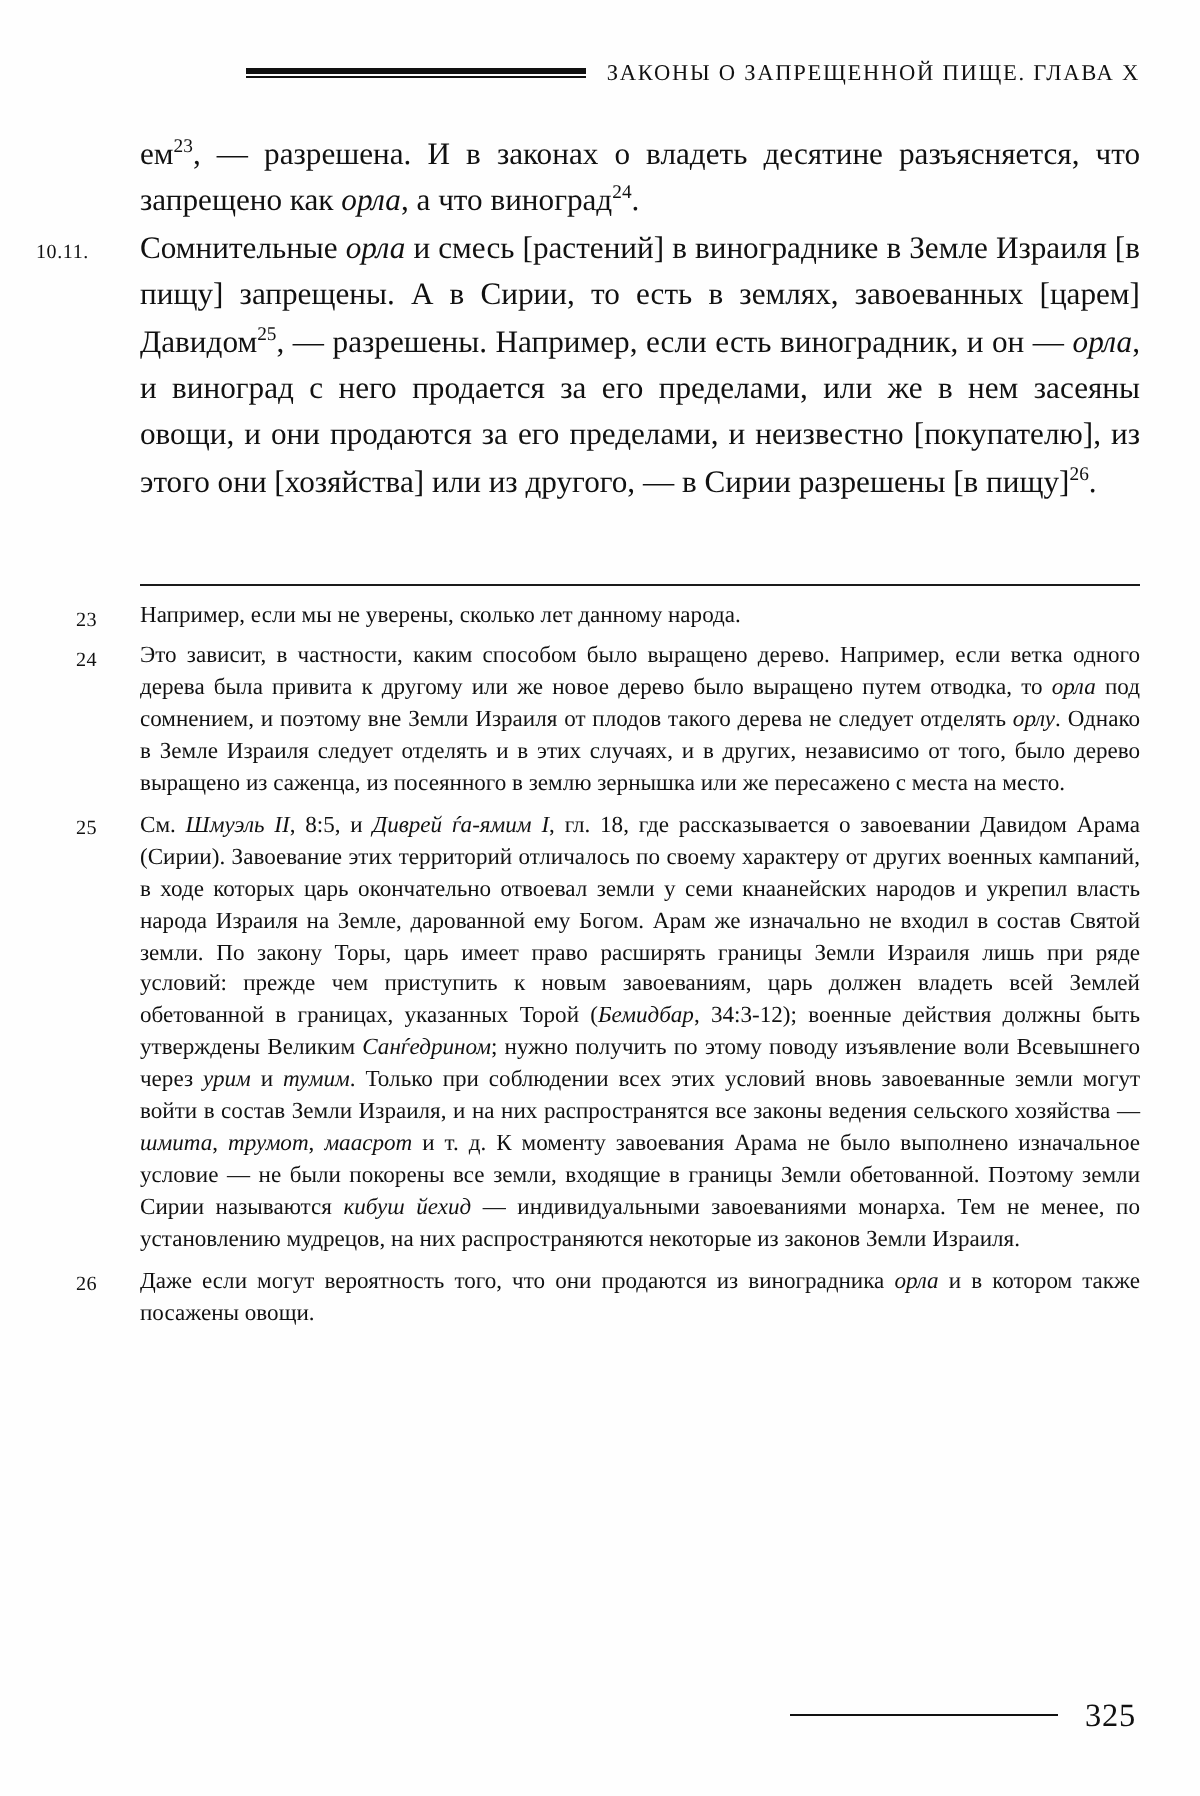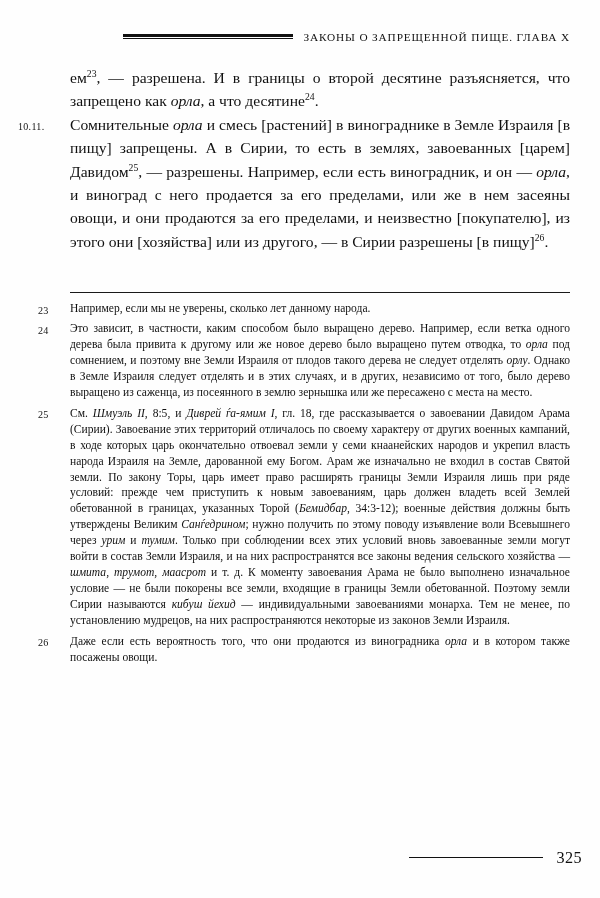--- a/index.html
+++ b/index.html
@@ -133,21 +133,21 @@
   
   .folio {
     position: absolute;
     left: 0;
     bottom: 28px;
     width: 600px;
     height: 24px;
     display: flex;
     align-items: center;
     justify-content: flex-end;
-    padding-right: 18px;
+    padding-right: 32px;
     box-sizing: border-box;
   }
   .folio-rule {
     flex: 0 0 auto;
     width: 134px;
     height: 1.6px;
     background: #111;
     margin-right: 14px;
     margin-bottom: 1px;
   }
@@ -164,33 +164,33 @@
   <div class="runhead">
     <div class="runhead-rule">
       <div class="r1"></div>
       <div class="r2"></div>
     </div>
     <div class="runhead-title">ЗАКОНЫ О ЗАПРЕЩЕННОЙ ПИЩЕ. ГЛАВА X</div>
   </div>
 
   <div class="body-block">
 
-    <p class="para"><span>ем</span><sup>23</sup><span>, — разрешена. И в границы о второй десятине разъясняется, что запрещено как </span><i>орла</i><span>, а что десятине</span><sup>24</sup><span>.</span></p>
+    <p class="para"><span>ем</span><sup>23</sup><span>, — разрешена. И в законах о владеть десятине разъясняется, что запрещено как </span><i>орла</i><span>, а что виноград</span><sup>24</sup><span>.</span></p>
 
     <p class="para numbered"><span class="sec-no">10.11.</span><span>Сомнительные </span><i>орла</i><span> и смесь [растений] в винограднике в Земле Израиля [в пищу] запрещены. А в Сирии, то есть в землях, завоеванных [царем] Давидом</span><sup>25</sup><span>, — разрешены. Например, если есть виноградник, и он — </span><i>орла</i><span>, и виноград с него продается за его пределами, или же в нем засеяны овощи, и они продаются за его пределами, и неизвестно [покупателю], из этого они [хозяйства] или из другого, — в Сирии разрешены [в пищу]</span><sup>26</sup><span>.</span></p>
 
   </div>
 
   <div class="fn-rule"></div>
 
   <div class="footnotes" id="footnotes">
       <div class="fn"><span class="fn-num">23</span><span><span>Например, если мы не уверены, сколько лет данному народа.</span></span></div>
       <div class="fn"><span class="fn-num">24</span><span><span>Это зависит, в частности, каким способом было выращено дерево. Например, если ветка одного дерева была привита к другому или же новое дерево было выращено путем отводка, то </span><i>орла</i><span> под сомнением, и поэтому вне Земли Израиля от плодов такого дерева не следует отделять </span><i>орлу</i><span>. Однако в Земле Израиля следует отделять и в этих случаях, и в других, независимо от того, было дерево выращено из саженца, из посеянного в землю зернышка или же пересажено с места на место.</span></span></div>
       <div class="fn"><span class="fn-num">25</span><span><span>См. </span><i>Шмуэль II</i><span>, 8:5, и </span><i>Диврей ѓа-ямим I</i><span>, гл. 18, где рассказывается о завоевании Давидом Арама (Сирии). Завоевание этих территорий отличалось по своему характеру от других военных кампаний, в ходе которых царь окончательно отвоевал земли у семи кнаанейских народов и укрепил власть народа Израиля на Земле, дарованной ему Богом. Арам же изначально не входил в состав Святой земли. По закону Торы, царь имеет право расширять границы Земли Израиля лишь при ряде условий: прежде чем приступить к новым завоеваниям, царь должен владеть всей Землей обетованной в границах, указанных Торой (</span><i>Бемидбар</i><span>, 34:3-12); военные действия должны быть утверждены Великим </span><i>Санѓедрином</i><span>; нужно получить по этому поводу изъявление воли Всевышнего через </span><i>урим</i><span> и </span><i>тумим</i><span>. Только при соблюдении всех этих условий вновь завоеванные земли могут войти в состав Земли Израиля, и на них распространятся все законы ведения сельского хозяйства — </span><i>шмита</i><span>, </span><i>трумот</i><span>, </span><i>маасрот</i><span> и т. д. К моменту завоевания Арама не было выполнено изначальное условие — не были покорены все земли, входящие в границы Земли обетованной. Поэтому земли Сирии называются </span><i>кибуш йехид</i><span> — индивидуальными завоеваниями монарха. Тем не менее, по установлению мудрецов, на них распространяются некоторые из законов Земли Израиля.</span></span></div>
-      <div class="fn"><span class="fn-num">26</span><span><span>Даже если есть вероятность того, что они продаются из виноградника </span><i>орла</i><span> и в котором также посажены овощи.</span></span></div>
+      <div class="fn"><span class="fn-num">26</span><span><span>Даже если могут вероятность того, что они продаются из виноградника </span><i>орла</i><span> и в котором также посажены овощи.</span></span></div>
     </div>
 
   <div class="folio">
     <div class="folio-rule"></div>
     <div class="folio-num">325</div>
   </div>
 
 </div>
 
 </body></html>

